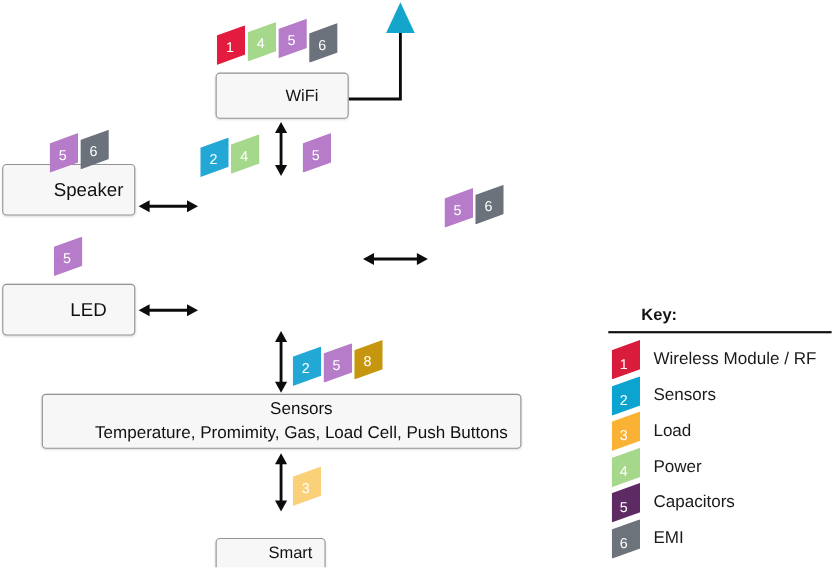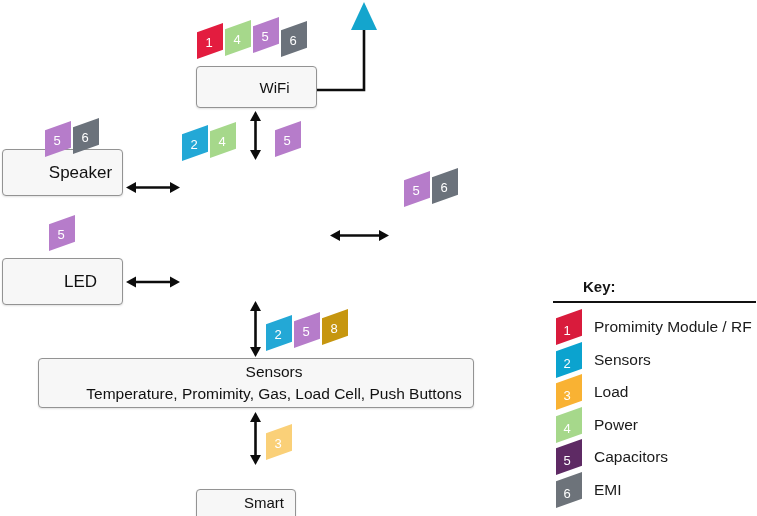--- a/index.html
+++ b/index.html
@@ -176,21 +176,21 @@
       </span>
   </div>
 
   <div id="key-title">Key:</div>
   <div id="key-rule"></div>
 
   <div class="key-row" style="top:309px">
     <span class="badge" style="background: rgb(217, 27, 60);">
         <span>1</span>
       </span>
-    <span class="key-label">Promimity Module / RF</span>
+    <span class="key-label">Wireless Module / RF</span>
   </div>
   <div class="key-row" style="top:342px">
     <span class="badge" style="background: rgb(11, 163, 207);">
         <span>2</span>
       </span>
     <span class="key-label">Sensors</span>
   </div>
   <div class="key-row" style="top:374px">
     <span class="badge" style="background: rgb(249, 178, 51);">
         <span>3</span>

